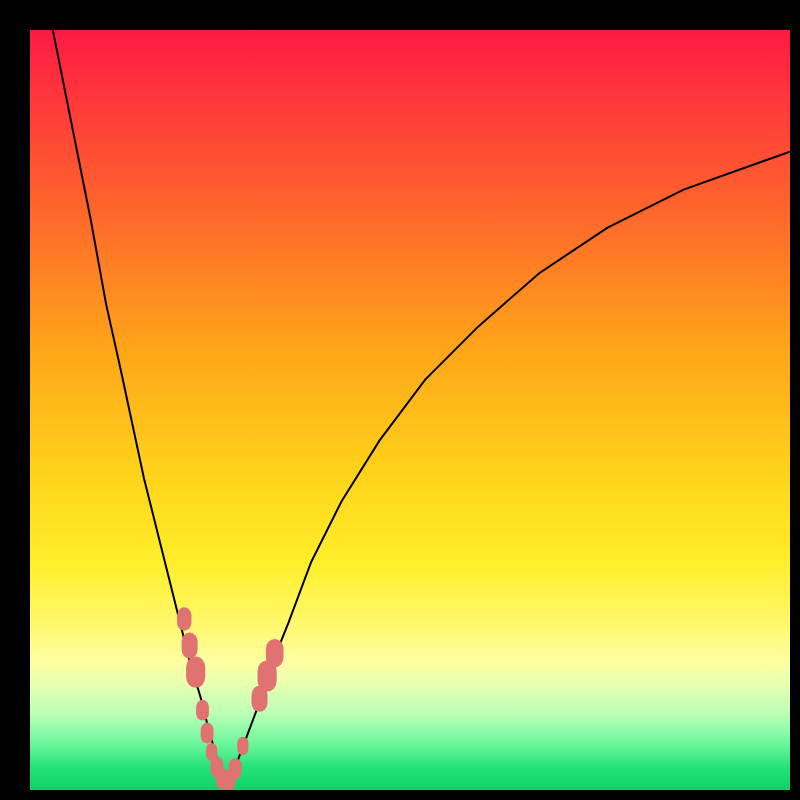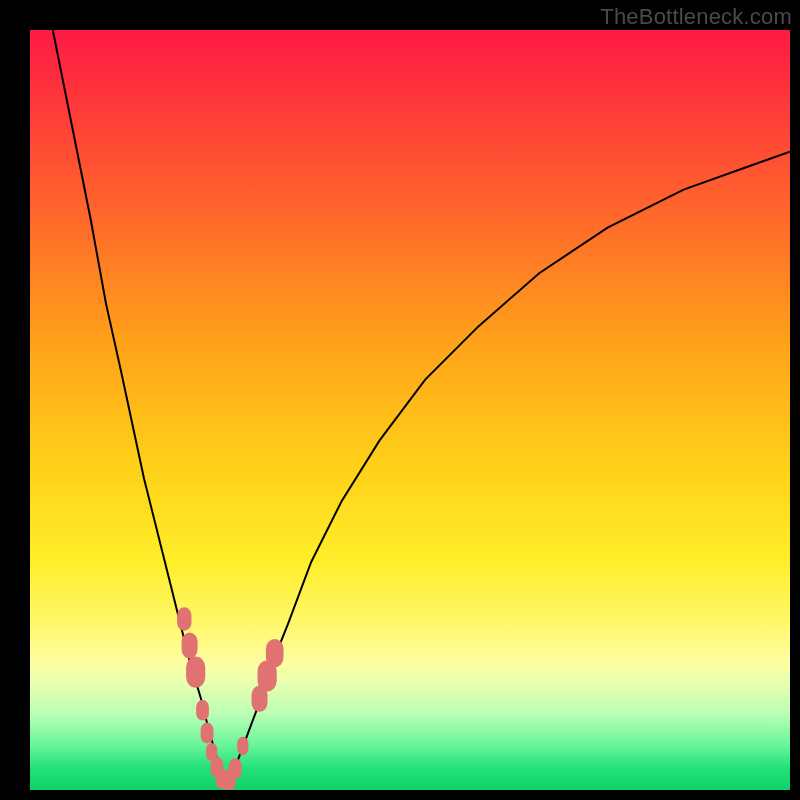--- a/index.html
+++ b/index.html
@@ -84,14 +84,13 @@
           <rect x="185.88" y="738.20" width="12.80" height="20.80" rx="7.20" class="marker"></rect>
           <rect x="192.72" y="739.72" width="12.80" height="20.80" rx="7.20" class="marker"></rect>
           <rect x="198.80" y="728.32" width="12.80" height="20.80" rx="7.20" class="marker"></rect>
           <rect x="207.20" y="706.82" width="11.20" height="18.20" rx="6.30" class="marker"></rect>
           <rect x="221.52" y="655.80" width="16.00" height="26.00" rx="9.00" class="marker"></rect>
           <rect x="227.52" y="630.40" width="19.20" height="31.20" rx="10.80" class="marker"></rect>
           <rect x="235.92" y="608.90" width="17.60" height="28.60" rx="9.90" class="marker"></rect>
         </g>
     </svg>
   </div>
-  <div class="watermark">TheBottleneck.com</div>
 </div>
 
 </body></html>

